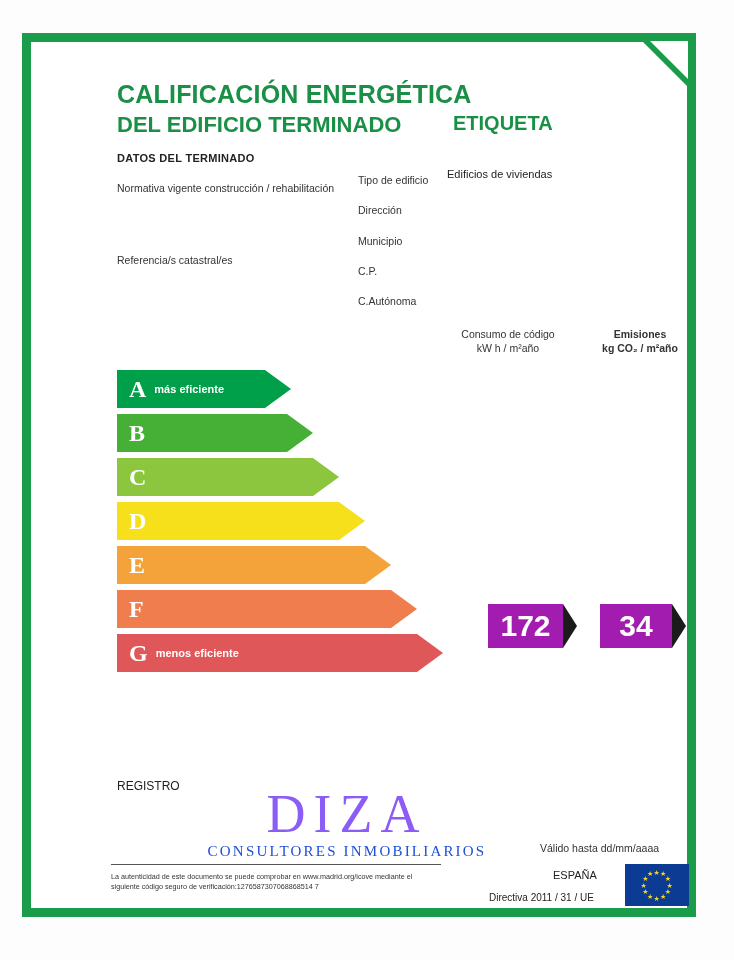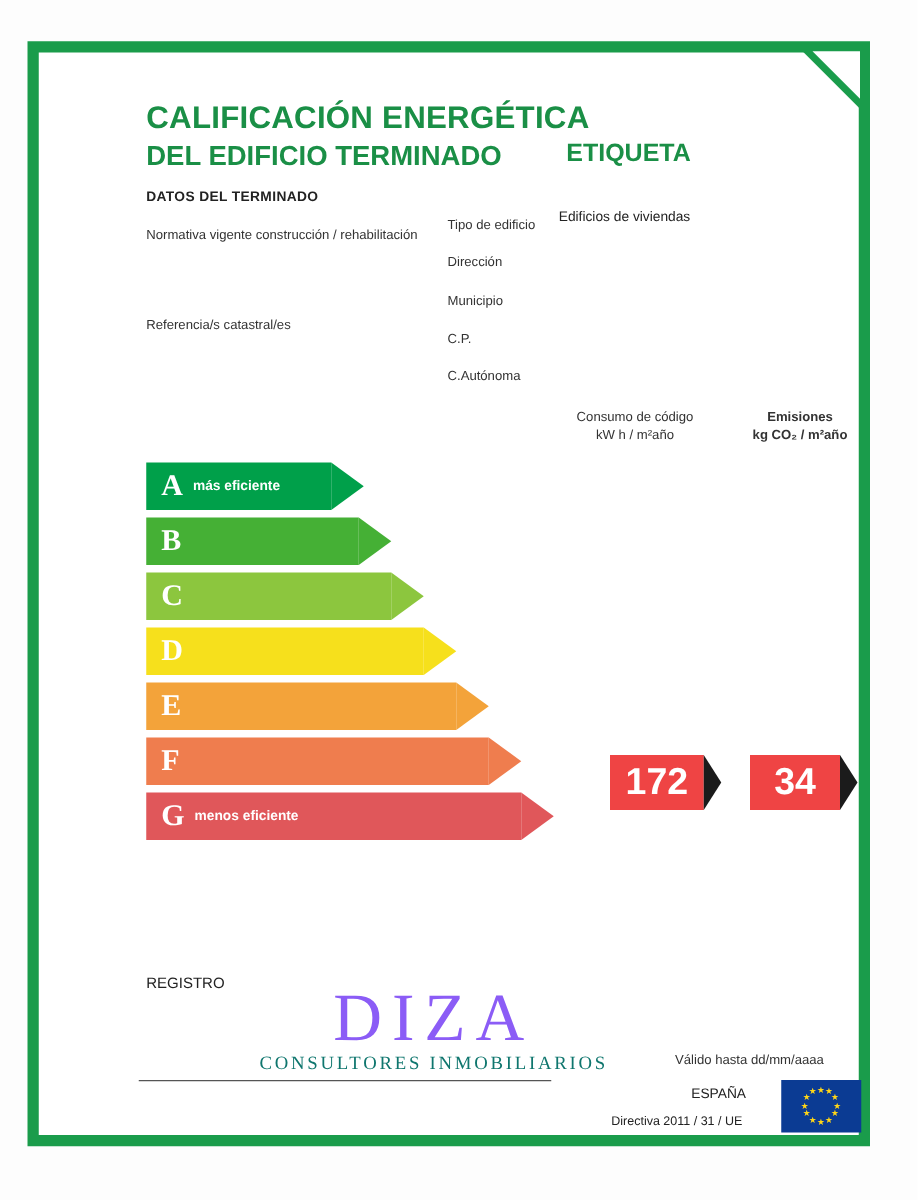--- a/index.html
+++ b/index.html
@@ -121,21 +121,21 @@
     font-family:"Liberation Serif", serif;
   }
   .sub{
     font-size:11px;color:#fff;font-weight:bold;margin-left:8px;
   }
 
   
   .badge{
     position:absolute;
     height:44px;
-    background:#ef4444;
+    background:#a21caf;
     color:#fff;
     display:flex;align-items:center;justify-content:center;
     font-size:30px;font-weight:bold;
     font-family:"Liberation Sans", sans-serif;
     text-align:right;
   }
   .badge:after{
     content:"";
     position:absolute;right:-14px;top:0;
     width:0;height:0;
@@ -157,21 +157,21 @@
     color:#8b8b8b;
   }
   .diza .d1{
     font-family:"Liberation Serif", serif;
     font-size:54px;letter-spacing:8px;
     color:#8b5cf6;line-height:1;
   }
   .diza .d2{
     font-family:"Liberation Serif", serif;
     font-size:15px;letter-spacing:2.2px;
-    color:#0f766e;margin-top:2px;
+    color:#1d4ed8;margin-top:2px;
   }
   .valido{
     position:absolute;left:485px;top:800px;
     font-size:10.5px;color:#333;
   }
   .auth{
     position:absolute;left:56px;top:830px;
     font-size:7.2px;color:#333;line-height:1.45;width:330px;
   }
   .espana{
@@ -298,20 +298,21 @@
       <div class="registro">REGISTRO</div>
 
       <div class="diza">
         <div class="d1">DIZA</div>
         <div class="d2">CONSULTORES INMOBILIARIOS</div>
       </div>
 
       <div class="valido">Válido hasta dd/mm/aaaa</div>
 
       <div class="hr-footer"></div>
+      <div class="auth">La autenticidad de este documento se puede comprobar en www.madrid.org/icove mediante el siguiente código seguro de verificación:1276587307068868514 7</div>
 
       <div class="espana">ESPAÑA</div>
       <div class="directiva">Directiva 2011 / 31 / UE</div>
       <div class="euflag">
         <div class="stars" id="eu-stars">
             <div class="star" style="left: 28.5px; top: 4.5px;">★</div>
             <div class="star" style="left: 35px; top: 6.24167px;">★</div>
             <div class="star" style="left: 39.7583px; top: 11px;">★</div>
             <div class="star" style="left: 41.5px; top: 17.5px;">★</div>
             <div class="star" style="left: 39.7583px; top: 24px;">★</div>

